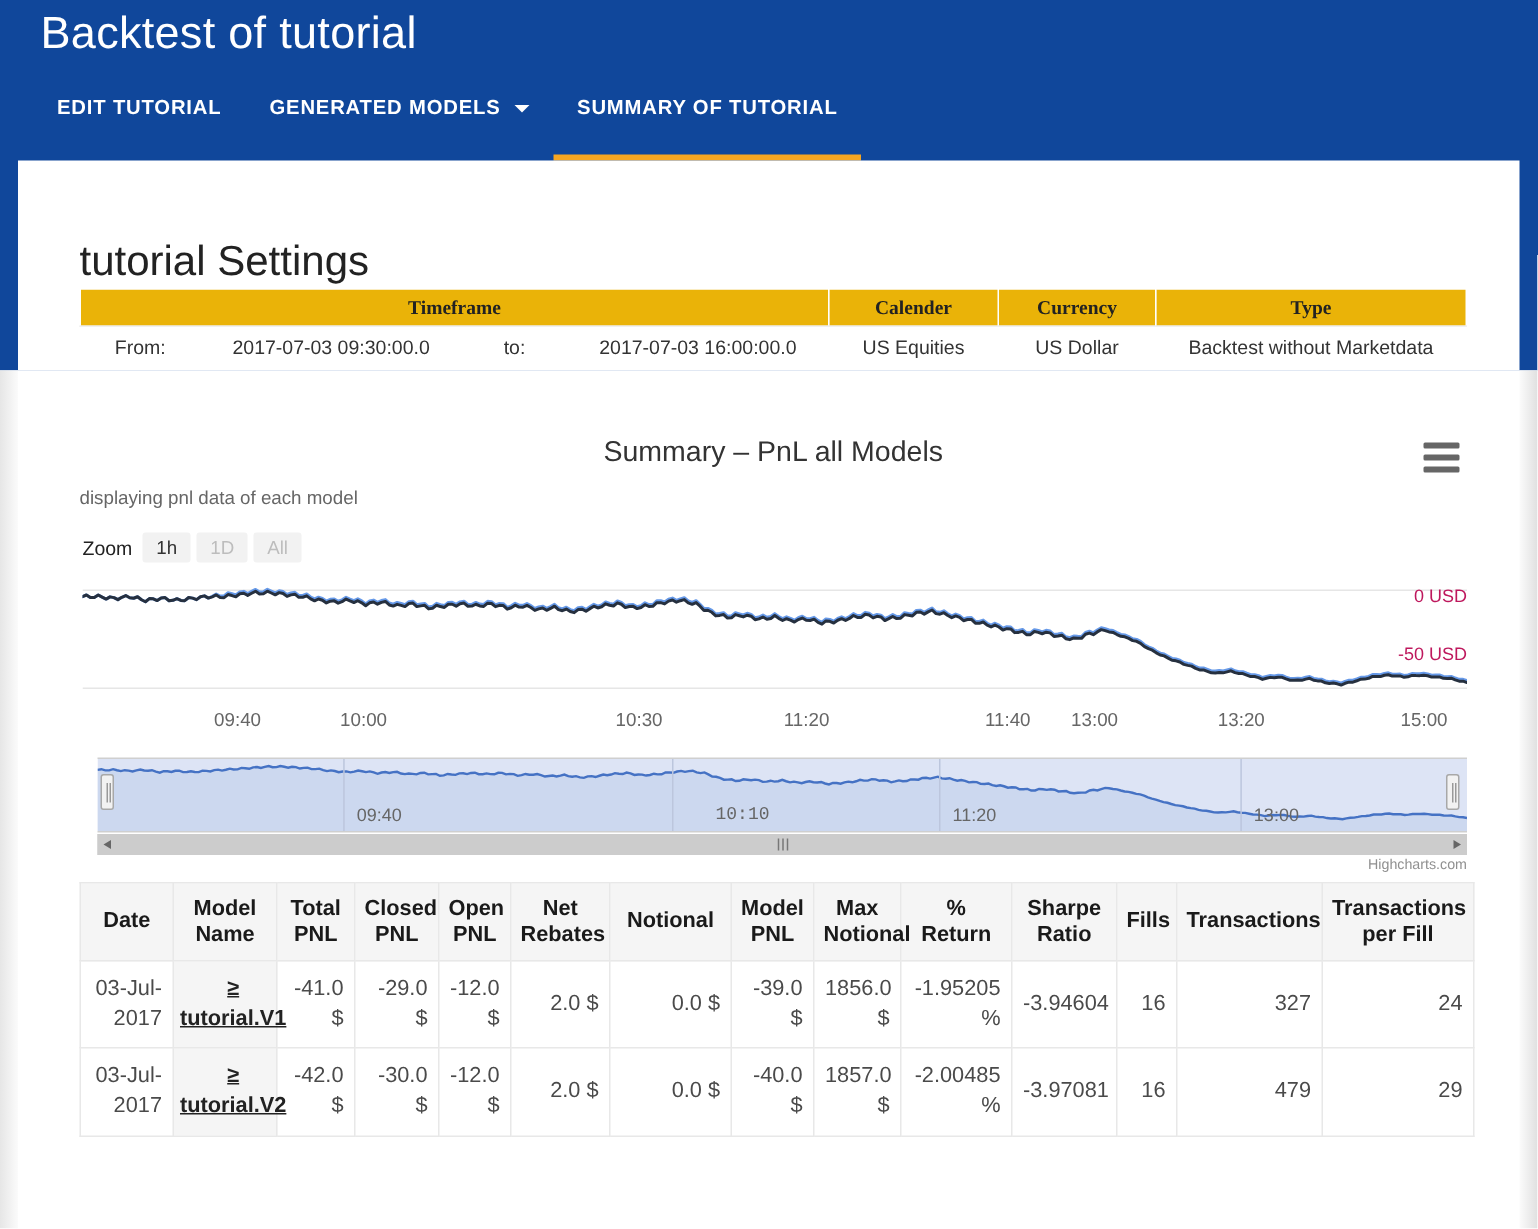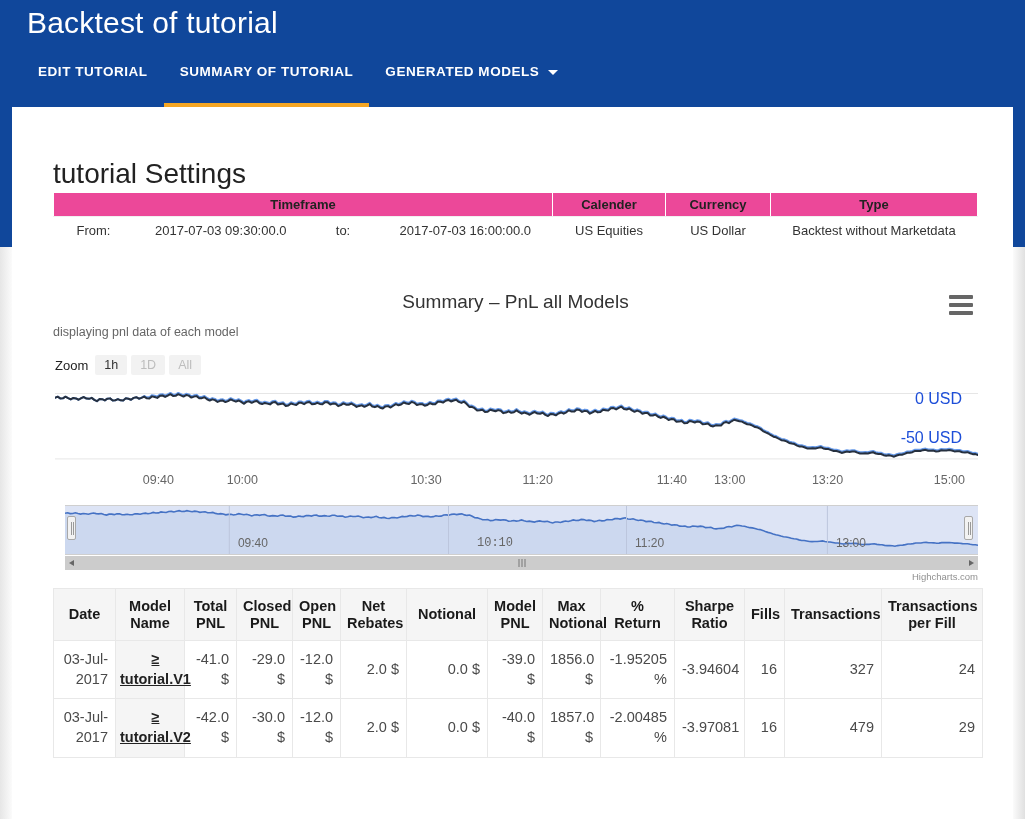--- a/index.html
+++ b/index.html
@@ -58,23 +58,24 @@
     position: absolute; left: 53px; top: 158px;
     font-size: 28px; font-weight: 400; color: #222222; white-space: nowrap;
   }
 
   
   .settings-table {
     position: absolute; left: 53px; top: 192px; width: 925px;
     border-collapse: collapse; font-size: 13px; color: #333333;
   }
   .settings-table th {
-    background: #ec4899; font-weight: bold; font-size: 13px; color: #222;
+    background: #eab308; font-weight: bold; font-size: 13px; color: #222;
     padding: 4px 6px; text-align: center; border: 1px solid #ffffff;
     border-bottom: 1px solid #f0f0f0;
+    font-family: Liberation Serif, serif;
   }
   .settings-table td {
     padding: 6px 6px; text-align: center; color: #333333; font-size: 13px;
     border: none;
   }
   .tf-from { width: 80px; text-align: right; padding-right: 18px; }
   .tf-to   { width: 70px; }
 
   
   .chart-wrap { position: absolute; left: 53px; top: 277px; width: 925px; height: 300px; }
@@ -107,21 +108,21 @@
     position: absolute; left: 2px; top: 110px; width: 923px; height: 85px;
   }
   .plot svg, .nav svg { display: block; }
   .axis-labels {
     position: absolute; left: 2px; top: 196px; width: 923px; height: 18px;
     font-size: 12.5px; color: #666666;
   }
   .axis-labels span { position: absolute; top: 0; transform: translateX(-50%); white-space: nowrap; }
 
   .ylab {
-    position: absolute; right: 16px; font-size: 16px; color: #1d4ed8; white-space: nowrap;
+    position: absolute; right: 0; font-size: 12px; color: #be185d; white-space: nowrap;
   }
 
   .nav {
     position: absolute; left: 12px; top: 228px; width: 913px; height: 50px;
     border-top: 1px solid #cfcfcf; border-bottom: 1px solid #cfcfcf;
     background: #ffffff;
   }
   .nav-labels { position: absolute; left: 0; top: 0; width: 100%; height: 100%;
     font-size: 12px; color: #666666; }
   .nav-labels span { position: absolute; bottom: 4px; white-space: nowrap; }
@@ -185,26 +186,26 @@
 
 <div id="root">
 
   <div class="appbar">
     <div class="appbar-title">Backtest of tutorial</div>
     <div class="tabs">
       <div class="tab">
         <span>EDIT TUTORIAL</span>
       </div>
       <div class="tab">
+        <span>GENERATED MODELS</span>
+        <span class="caret"></span>
+      </div>
+      <div class="tab">
         <span>SUMMARY OF TUTORIAL</span>
         <div class="underline"></div>
-      </div>
-      <div class="tab">
-        <span>GENERATED MODELS</span>
-        <span class="caret"></span>
       </div>
     </div>
     <div class="card"></div>
   </div>
 
   <div class="page-body"></div>
   <div class="page-edge-l"></div>
   <div class="page-edge-r"></div>
 
   <div class="settings-title">tutorial Settings</div>

